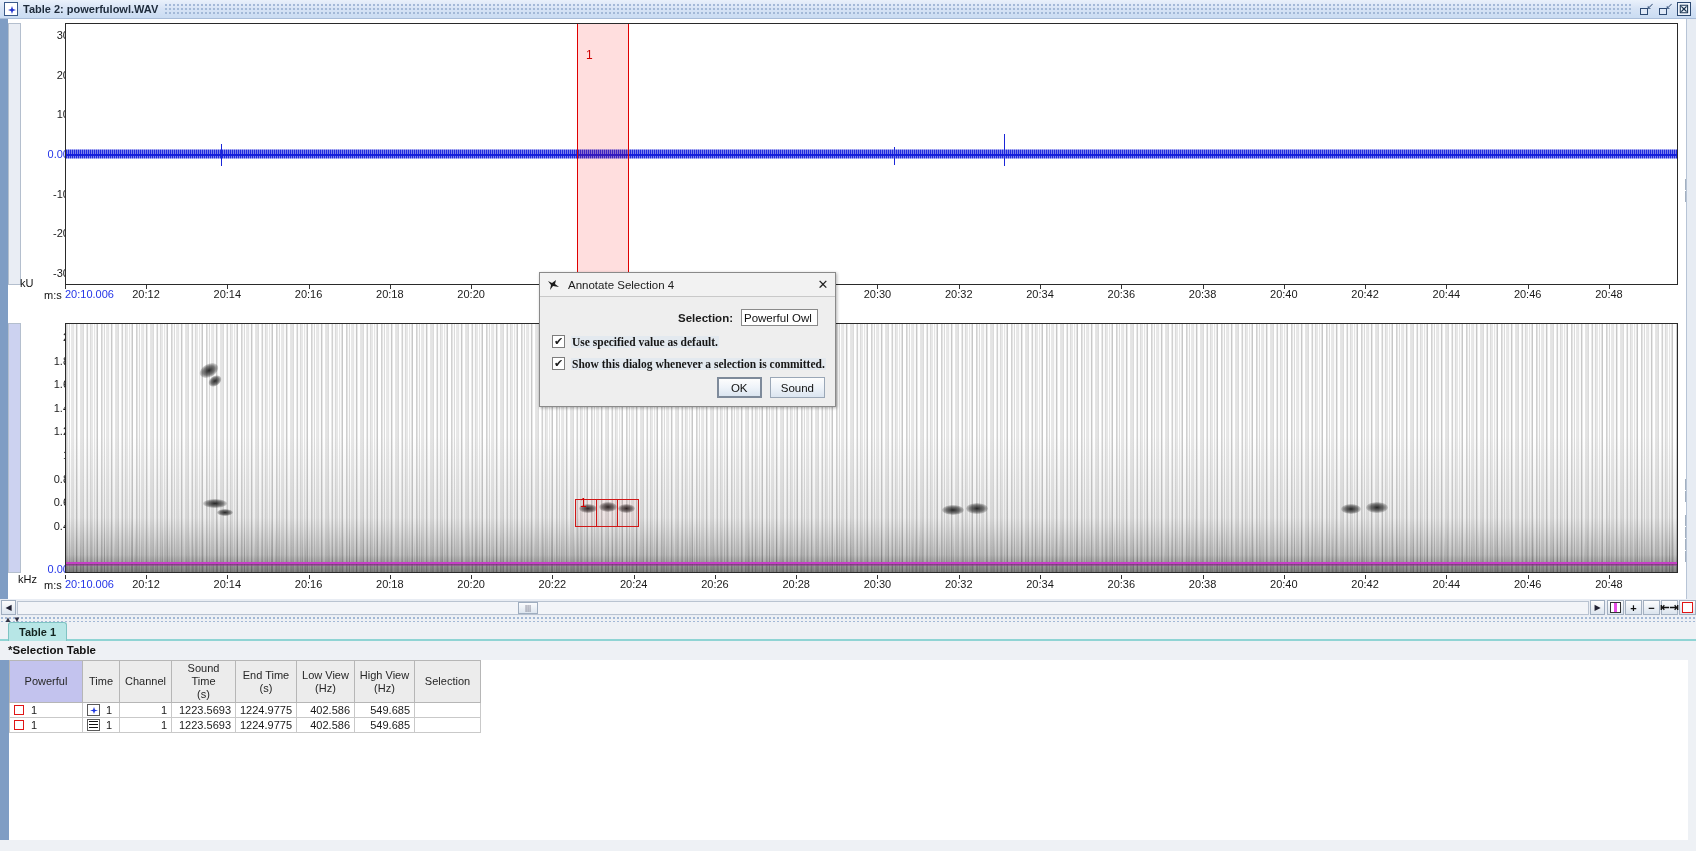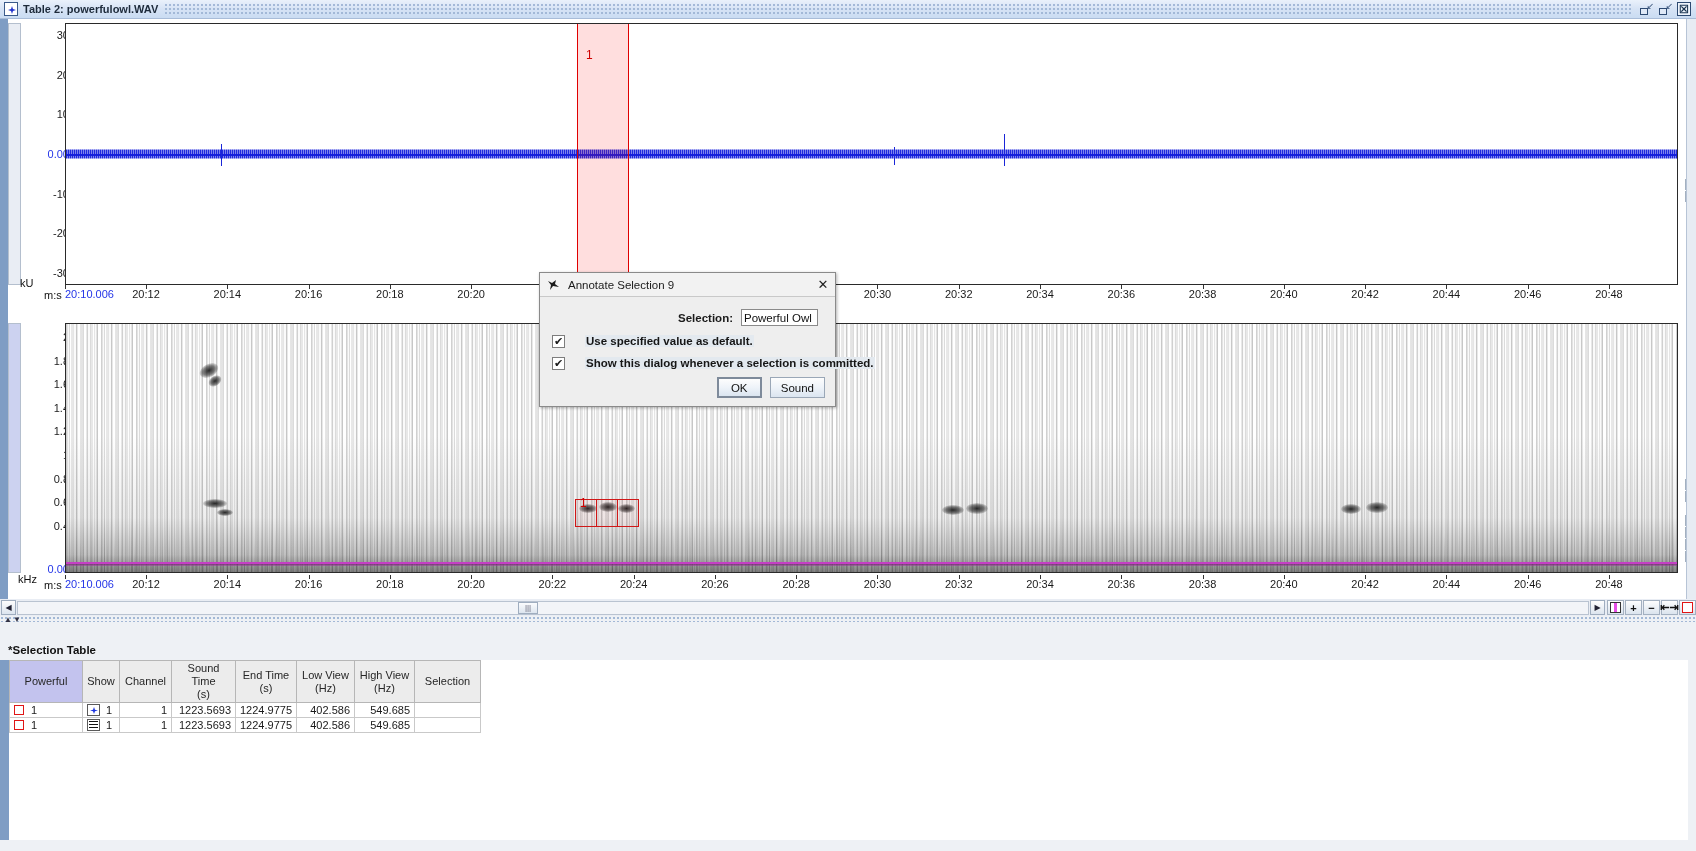--- a/index.html
+++ b/index.html
@@ -228,21 +228,21 @@
   .dlg-row-annot {
     display: flex; align-items: center; justify-content: flex-end; gap: 8px;
     padding-right: 7px; margin-top: 4px;
   }
   .dlg-label { font-size: 11.5px; font-weight: bold; color: #1a1a1a; }
   .dlg-input {
     width: 77px; height: 17px; border: 1px solid #8a8a8a; background: #ffffff;
     font-size: 11.5px; color: #111; padding: 0 2px; font-family: "Liberation Sans", sans-serif;
   }
   .dlg-check-row {
-    display: flex; align-items: flex-start; gap: 20px; margin-top: 9px; padding-left: 2px;
+    display: flex; align-items: flex-end; gap: 6px; margin-top: 9px; padding-left: 2px; font-family: Liberation Serif, serif;
   }
   .cbox {
     width: 13px; height: 13px; border: 1px solid #7d7d7d; background: #ffffff;
     position: relative; flex: 0 0 auto;
   }
   .cbox.checked::after {
     content: "✔"; position: absolute; left: 1px; top: -2px;
     font-size: 11px; color: #1a1a1a; line-height: 14px;
   }
   .cbox-label {
@@ -1123,21 +1123,21 @@
     <div class="right-rail"></div>
   </div>
 
   <div class="dialog">
     <div class="dlg-title">
       <span class="dlg-icon">
         <svg width="14" height="13" viewBox="0 0 14 13">
           <path d="M1 3 L5 5 L9 2 L8 6 L12 9 L6 8 L3 12 L4 7 Z" fill="#1a1a1a"></path>
         </svg>
       </span>
-      <span class="dlg-title-text">Annotate Selection 9</span>
+      <span class="dlg-title-text">Annotate Selection 4</span>
       <span class="dlg-close">✕</span>
     </div>
     <div class="dlg-body">
       <div class="dlg-row-annot">
         <span class="dlg-label">Selection:</span>
         <input class="dlg-input" type="text" value="Powerful Owl" style="">
       </div>
       <div class="dlg-check-row">
         <span class="cbox checked"></span>
         <span class="cbox-label">Use specified value as default.</span>
@@ -1167,38 +1167,41 @@
     <div class="mini-tool">⇤⇥</div>
     <div class="mini-tool">
         <span class="sq-red"></span>
       </div>
   </div>
 
   <div class="table-region">
     <div class="tr-dots">
       <span class="tr-collapse">▲▼</span>
     </div>
+    <div class="tabbar">
+      <div class="tab">Table 1</div>
+    </div>
     <div class="table-title">*Selection Table</div>
     <div class="bottom-blue"></div>
     <div class="grid-wrap">
       <table class="seltable">
         <colgroup>
           <col style="width:73px">
             <col style="width:37px">
             <col style="width:52px">
           <col style="width:64px">
             <col style="width:59px">
             <col style="width:58px">
           <col style="width:60px">
             <col style="width:66px">
         </colgroup>
         <thead>
           <tr>
             <th class="sel-col"><span>Powerful</span></th>
-            <th><span>Show</span></th>
+            <th><span>Time</span></th>
             <th><span>Channel</span></th>
             <th><span>Sound Time</span><br><span>(s)</span></th>
             <th><span>End Time</span><br><span>(s)</span></th>
             <th><span>Low View</span><br><span>(Hz)</span></th>
             <th><span>High View</span><br><span>(Hz)</span></th>
             <th><span>Selection</span></th>
           </tr>
         </thead>
         <tbody>
           <tr>

